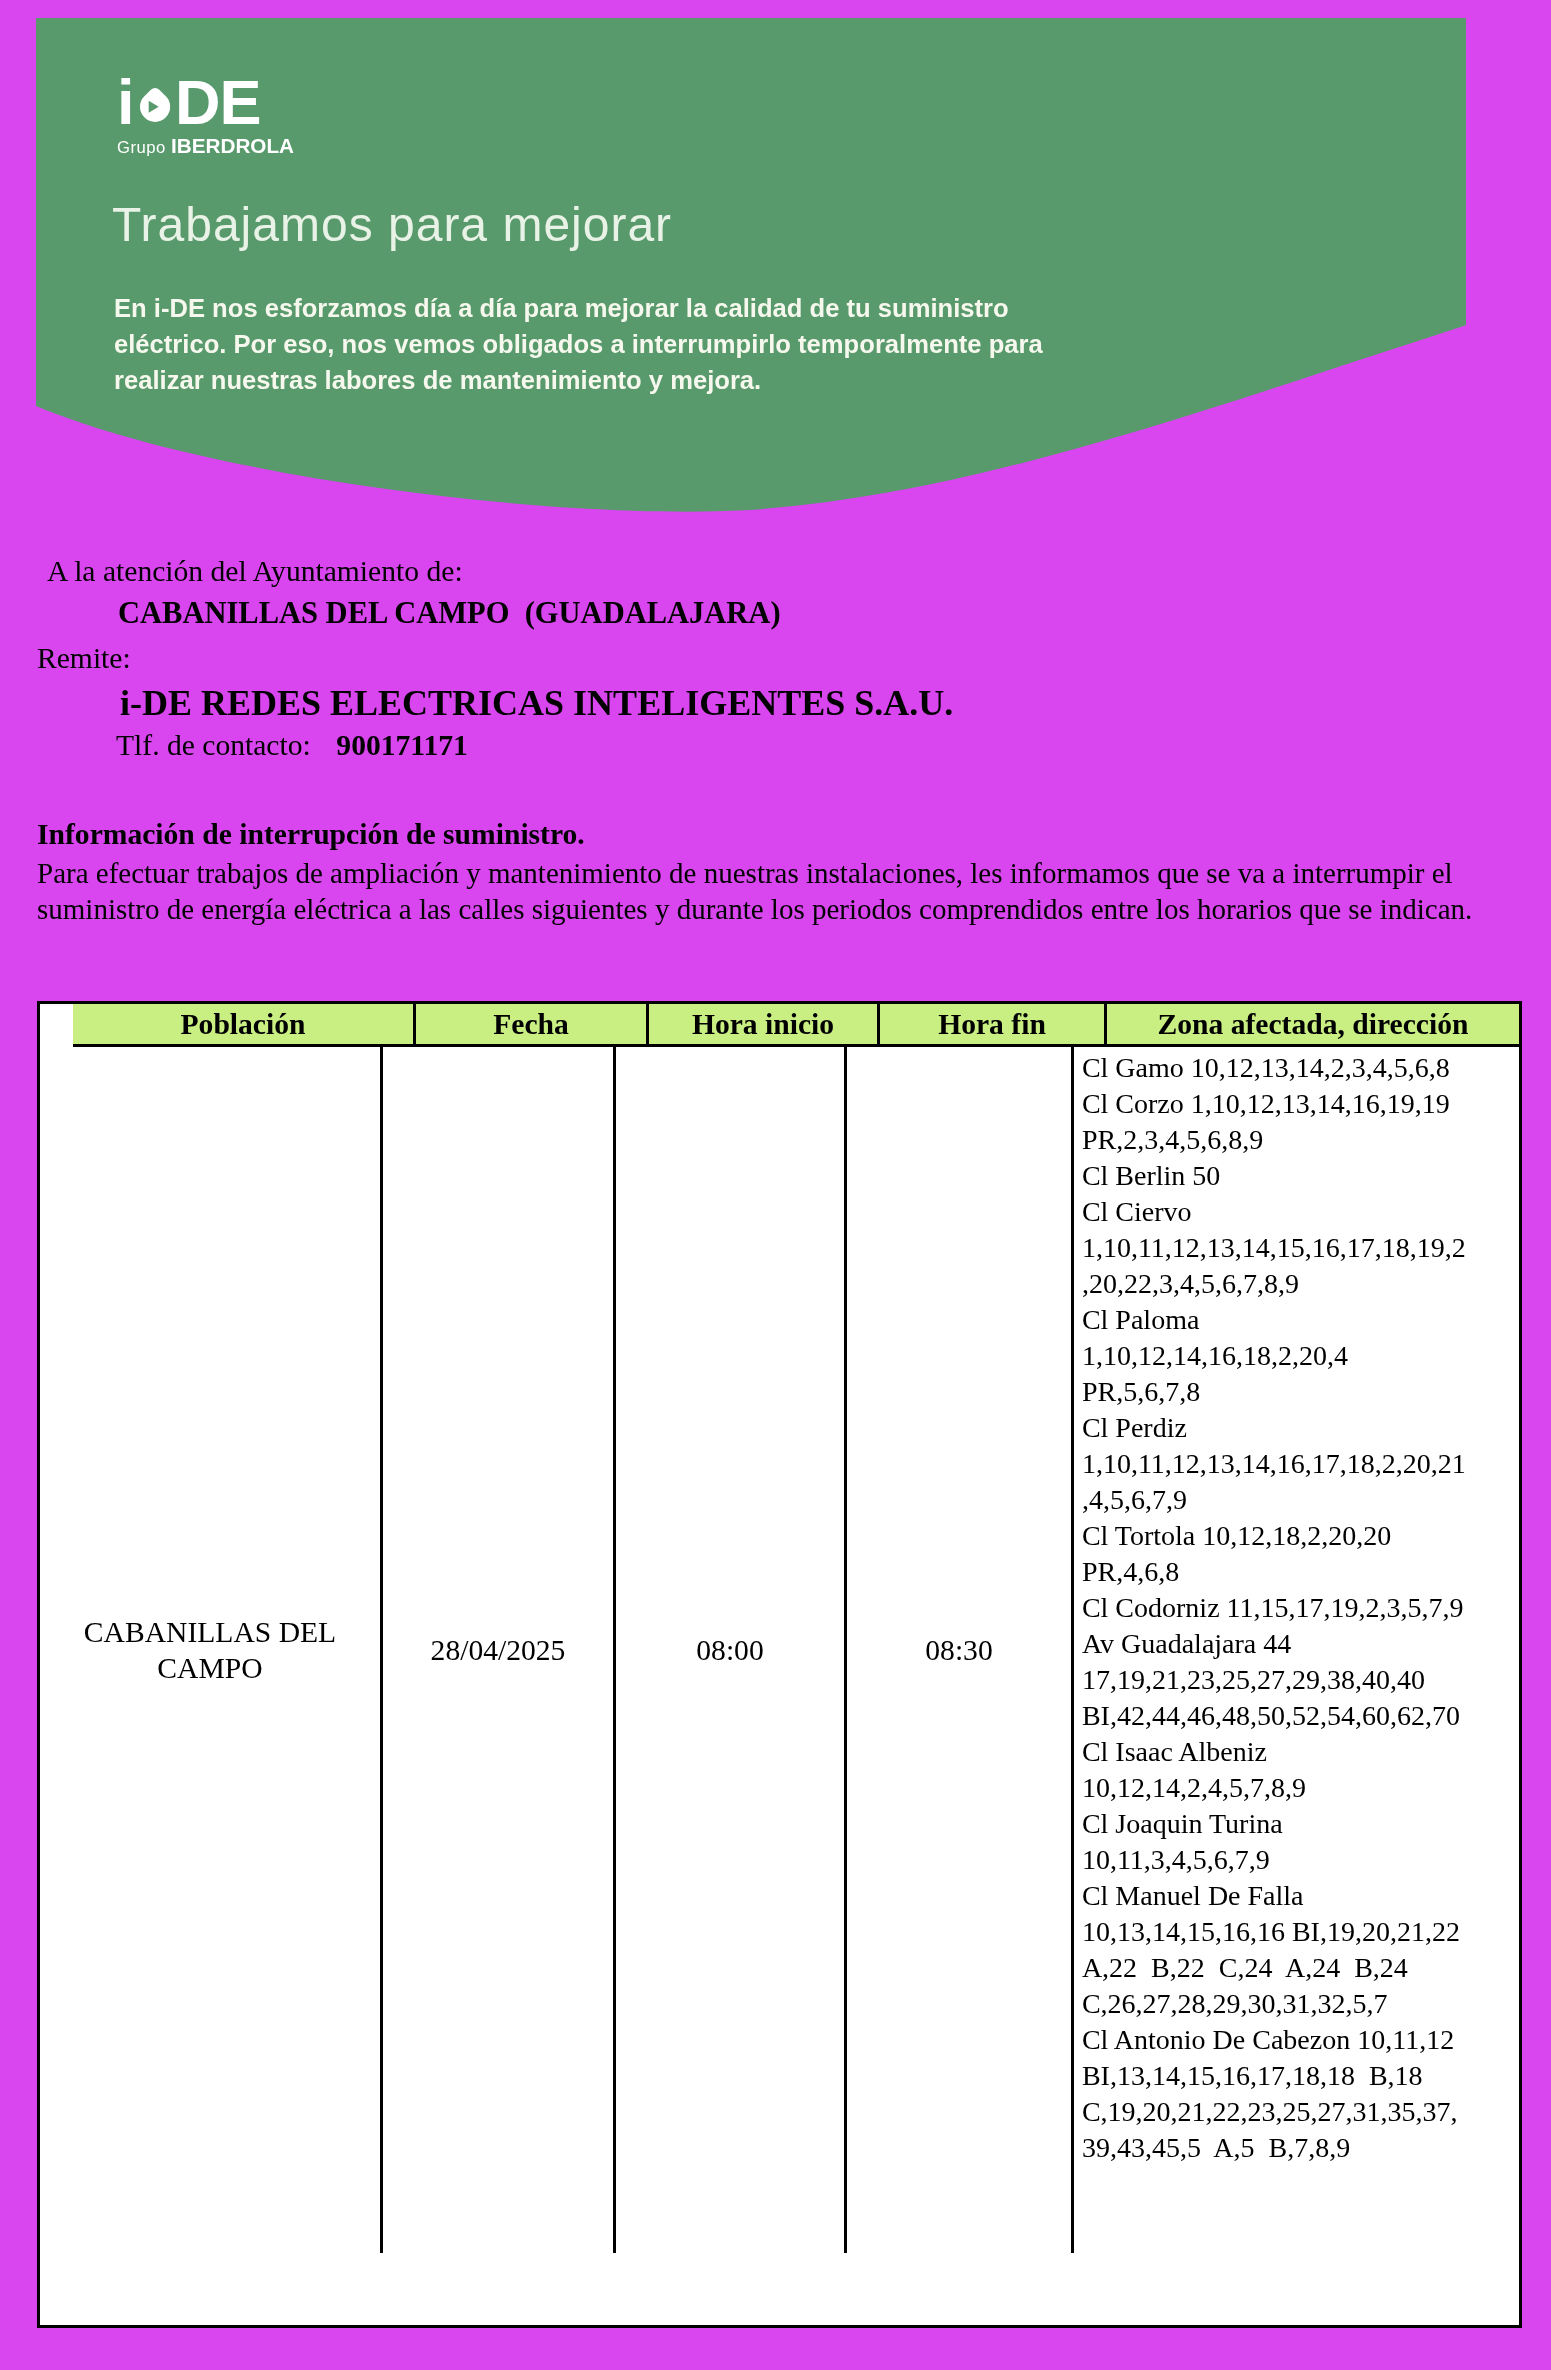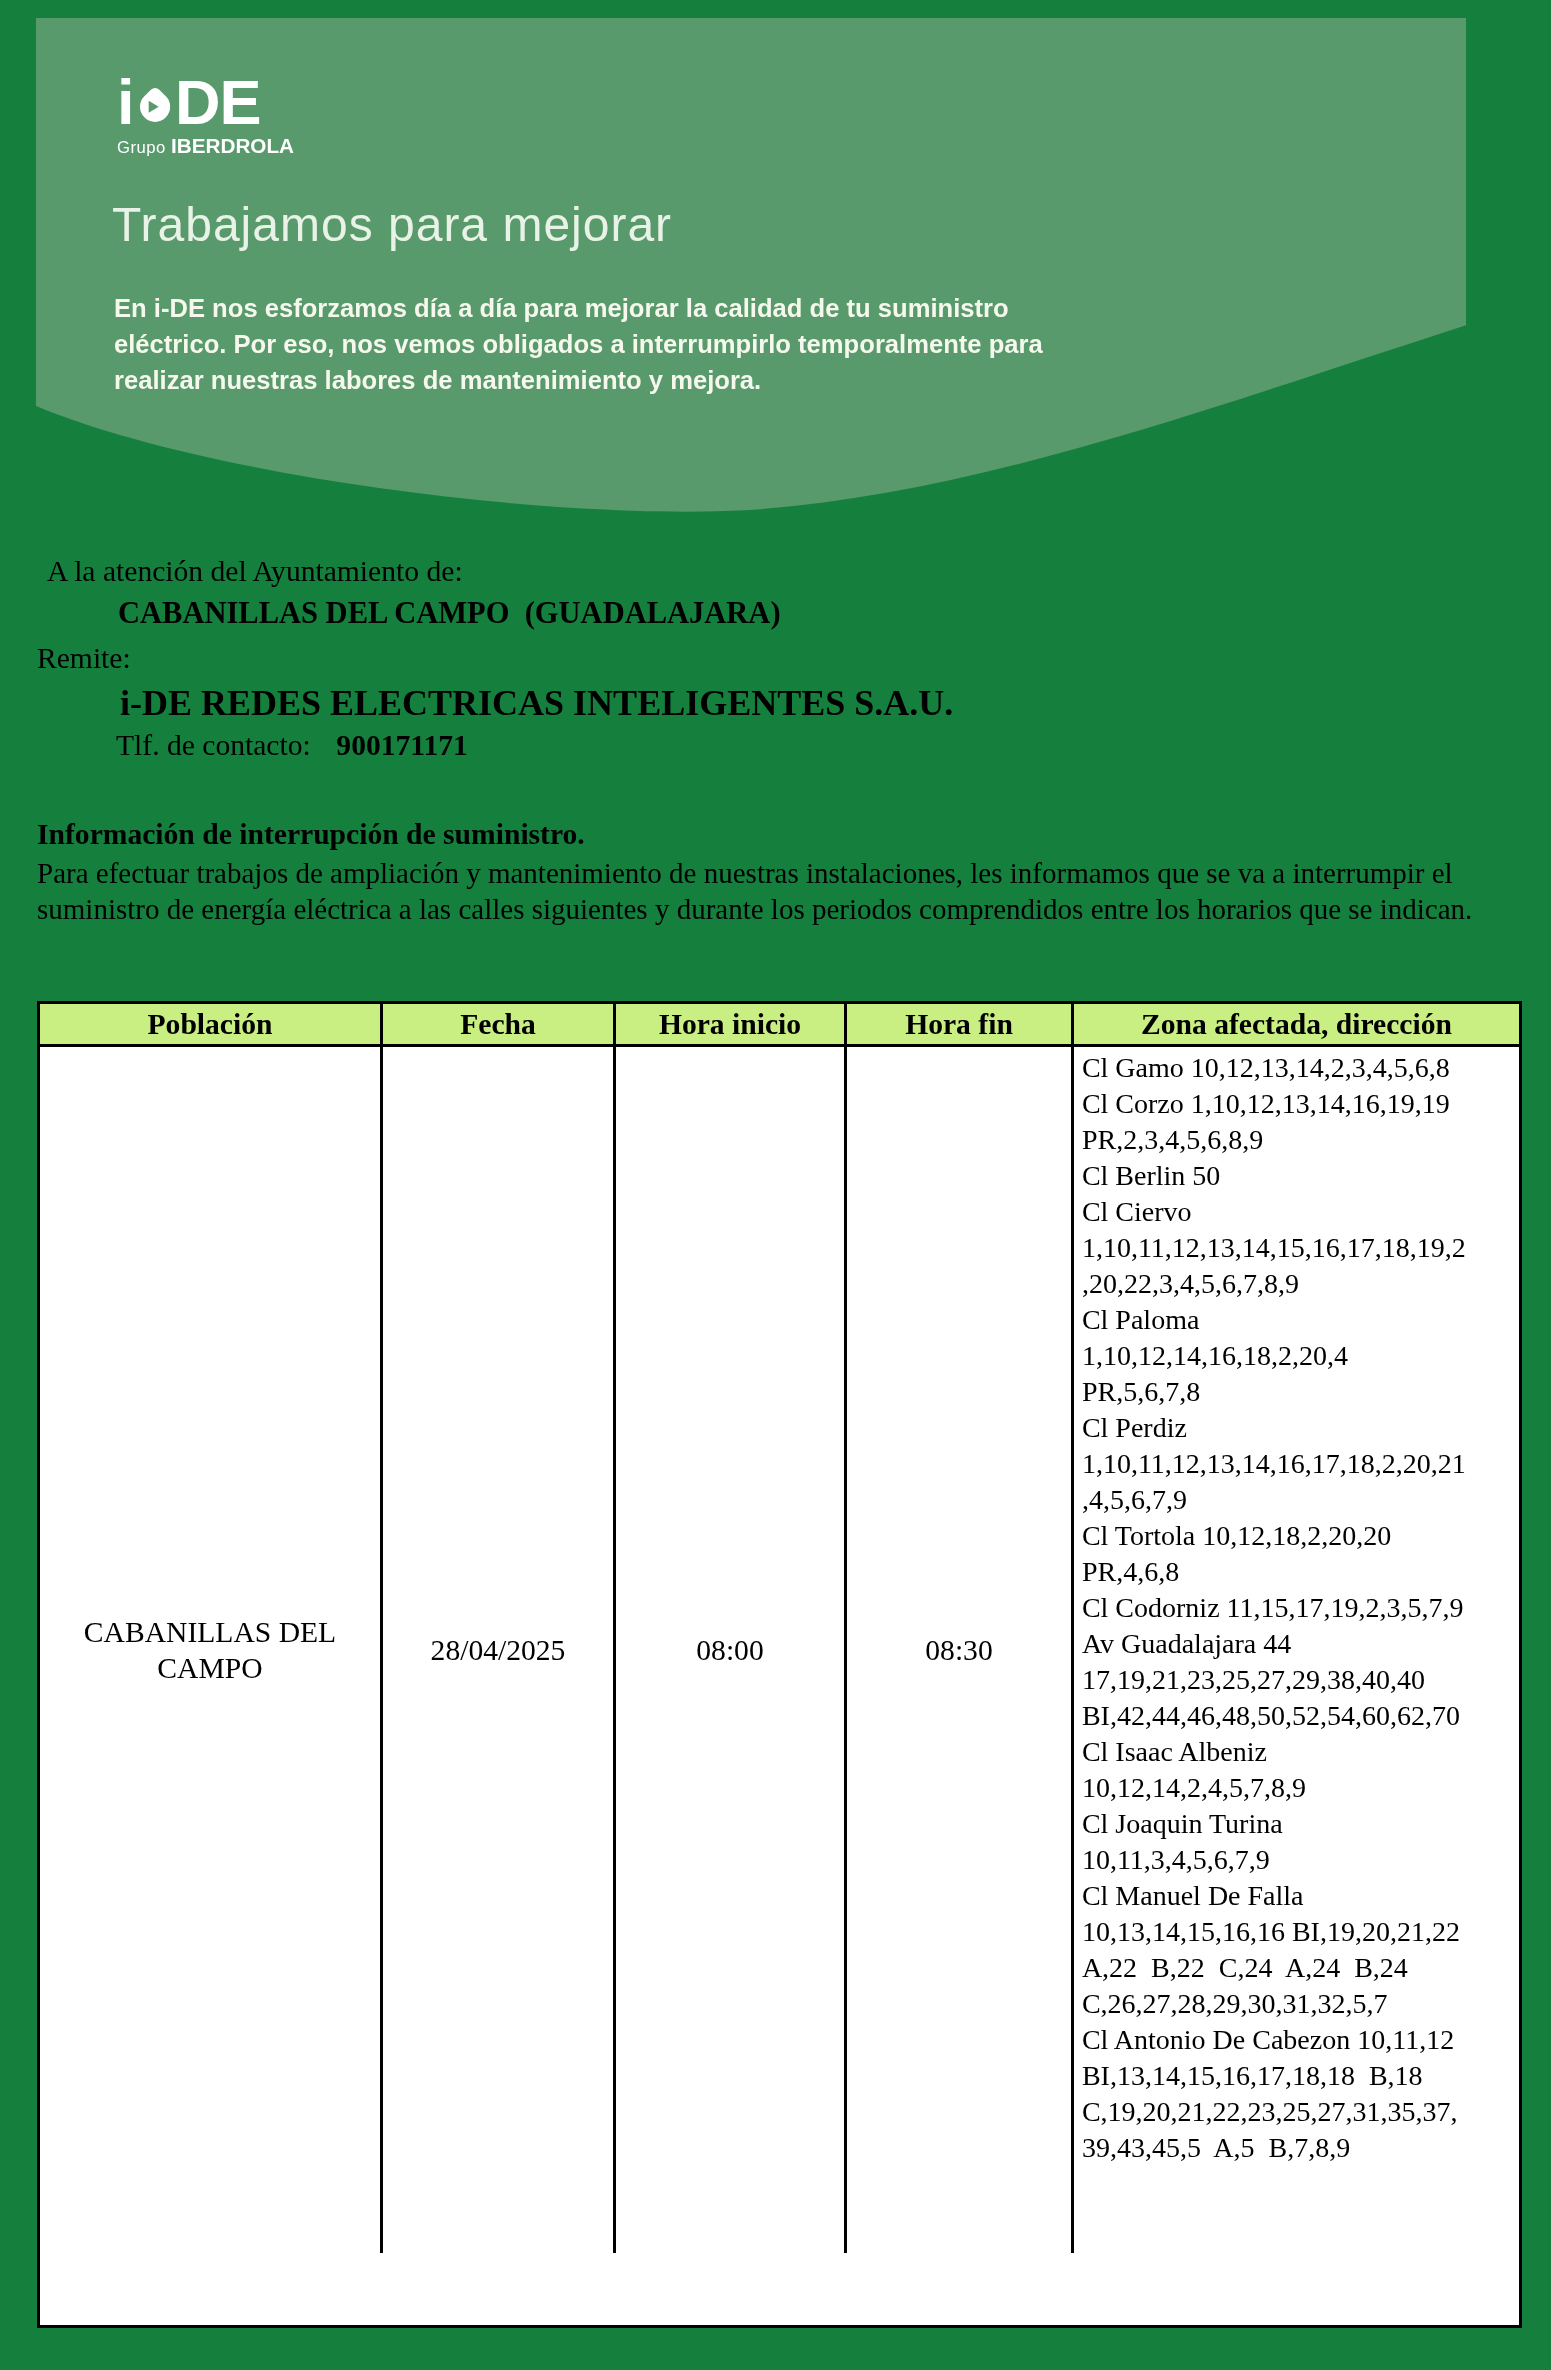--- a/index.html
+++ b/index.html
@@ -1,19 +1,19 @@
 <!DOCTYPE html>
 <html><head>
 <meta charset="utf-8">
 <style>
   * { margin:0; padding:0; box-sizing:border-box; }
   html,body { background:#ffffff; }
   .page {
     position:relative; width:1551px; height:2370px;
-    background:#15803d; overflow:hidden;
+    background:#d946ef; overflow:hidden;
     font-family:"Liberation Serif", serif; color:#000;
   }
 
   
   .band { position:absolute; left:36px; top:17.7px; width:1430px; height:512px; }
   .band svg { display:block; width:100%; height:100%; }
 
   .hdr { position:absolute; font-family:"Liberation Sans", sans-serif; color:#fff; }
 
   .logo { left:117px; top:71px; line-height:1; }
@@ -48,21 +48,21 @@
   .notice-title { left:37px; top:818px; font-size:29.6px; font-weight:700; }
   .notice-body  { left:37px; top:855px; width:1493px; font-size:29px; line-height:36px; }
 
   
   .tbl {
     position:absolute; left:37px; top:1001px; width:1485px; height:1327px;
     border:3.9px solid #000; background:#fff;
   }
   .thead {
     display:grid; grid-template-columns:343px 233px 231px 227px auto;
-    height:43px; background:#c9ef82; border-bottom:3px solid #000;
+    height:43px; background:#c9ef82; border-bottom:3px solid #000;margin-left:33px;
   }
   .th {
     display:flex; align-items:center; justify-content:center;
     font-weight:700; font-size:29.6px; border-right:3px solid #000;
   }
   .th:last-child { border-right:none;border-radius:10px; }
 
   .refrow {
     height:63px; display:flex; align-items:center;
     padding-left:16.7px; font-size:29.6px; border-bottom:3.9px solid #000;

